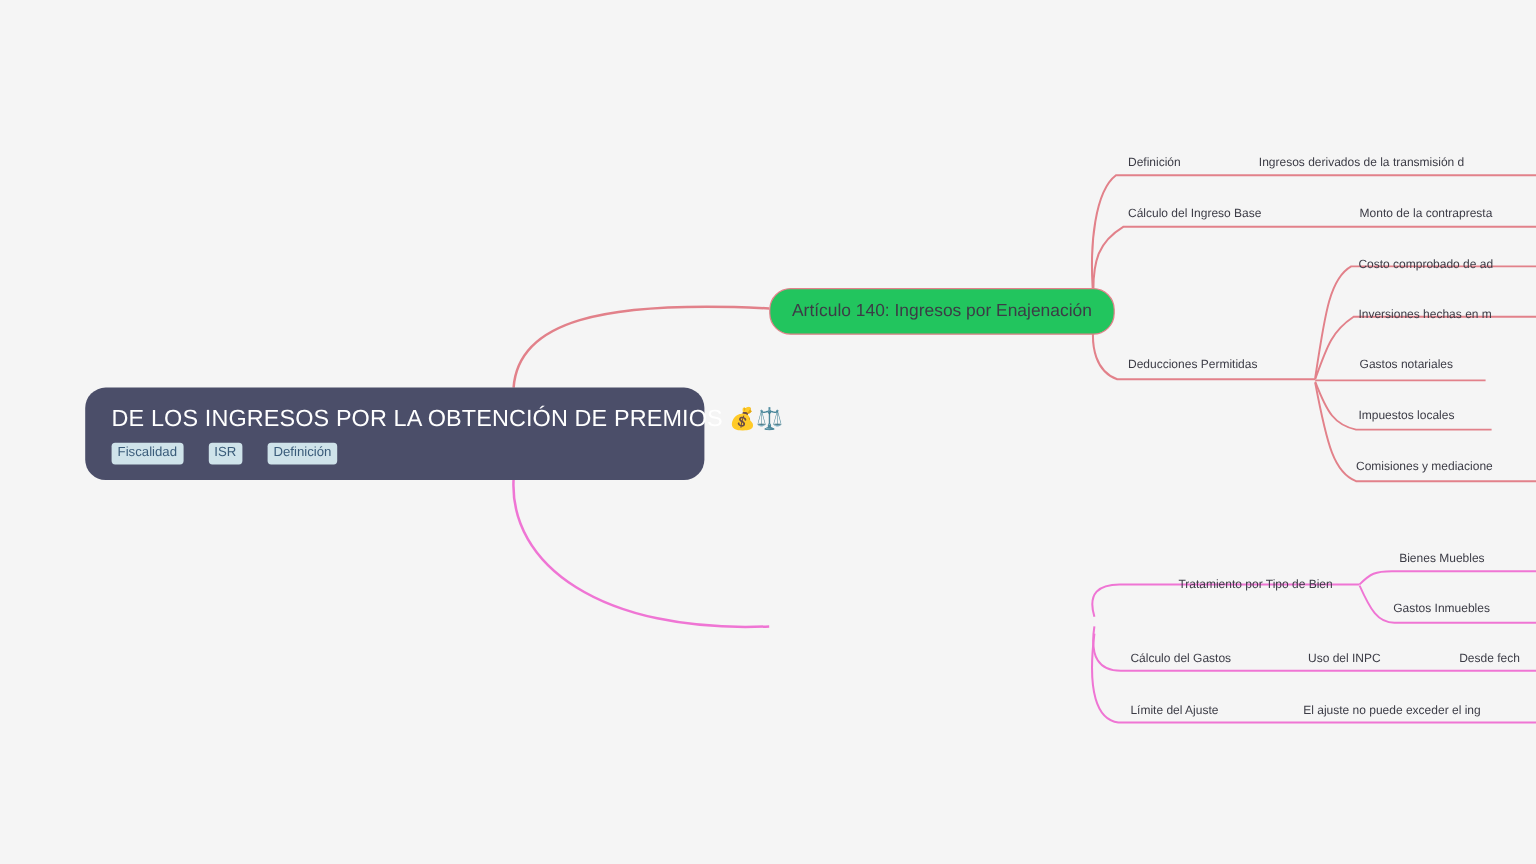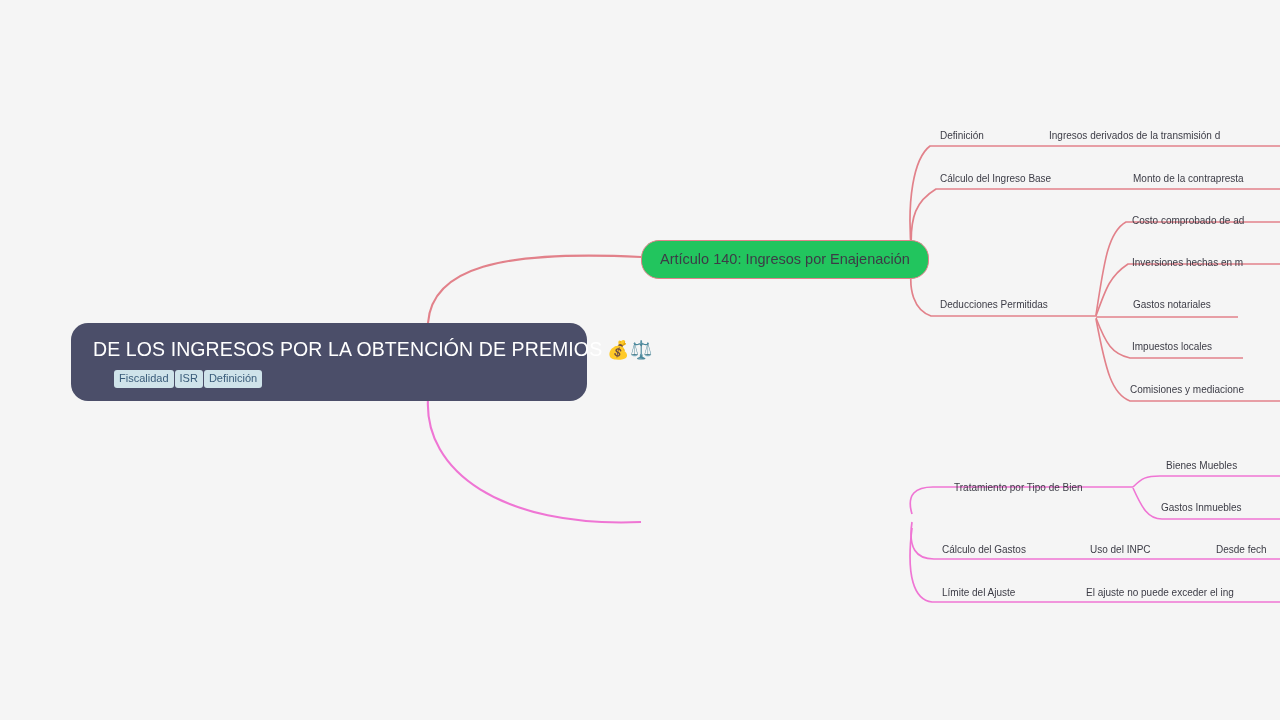--- a/index.html
+++ b/index.html
@@ -47,22 +47,21 @@
     font-weight: 400;
     letter-spacing: 0.1px;
     white-space: nowrap;
   }
   .root-title .emoji {
     font-size: 18px;
   }
   .root-tags {
     margin-top: 7px;
     display: flex;
-    gap: 1px;
-    margin-left: 21px;
+    gap: 21px;
   }
   .tag {
     background: #cfe3ea;
     color: #3a5c7a;
     font-size: 11px;
     line-height: 13px;
     padding: 2px 5px 3px 5px;
     border-radius: 3px;
     white-space: nowrap;
   }
@@ -139,21 +138,21 @@
 
   <div class="leaf" style="left:940px; top:296px;">Deducciones Permitidas</div>
 
   <div class="leaf" style="left:1132px; top:212px;">Costo comprobado de ad</div>
   <div class="leaf" style="left:1132px; top:254px;">Inversiones hechas en m</div>
   <div class="leaf" style="left:1132px; top:338px;">Impuestos locales</div>
   <div class="leaf" style="left:1133px; top:296px;">Gastos notariales</div>
   <div class="leaf" style="left:1130px; top:381px;">Comisiones y mediacione</div>
 
 
-  <div class="leaf" style="left:954px; top:479px;">Tratamiento por Tipo de Bien</div>
+  <div class="leaf" style="left:982px; top:479px;">Tratamiento por Tipo de Bien</div>
   <div class="leaf" style="left:1166px; top:457px;">Bienes Muebles</div>
   <div class="leaf" style="left:1161px; top:499px;">Gastos Inmuebles</div>
 
   <div class="leaf" style="left:942px; top:541px;">Cálculo del Gastos</div>
   <div class="leaf" style="left:1090px; top:541px;">Uso del INPC</div>
   <div class="leaf" style="left:1216px; top:541px;">Desde fech</div>
 
   <div class="leaf" style="left:942px; top:584px;">Límite del Ajuste</div>
   <div class="leaf" style="left:1086px; top:584px;">El ajuste no puede exceder el ing</div>
 

